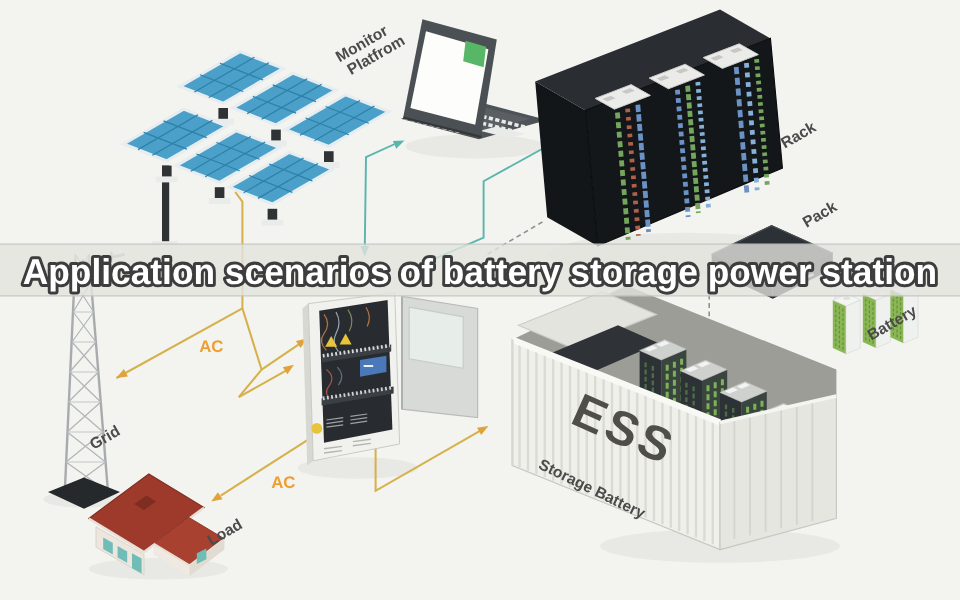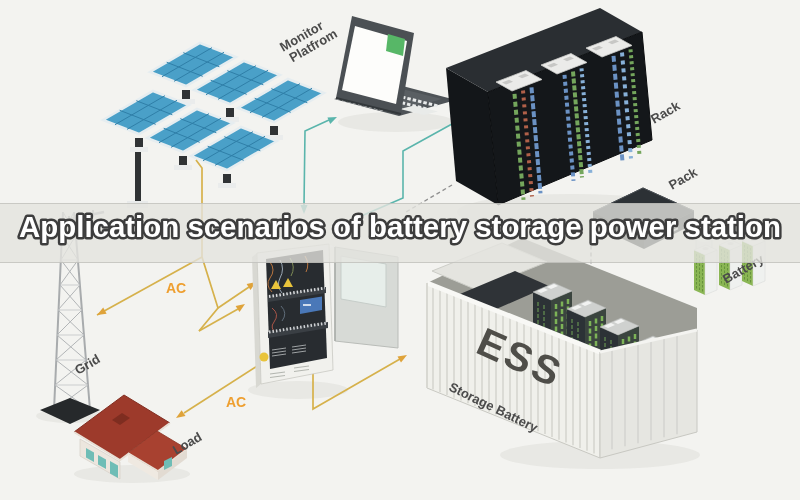--- a/index.html
+++ b/index.html
@@ -2,21 +2,21 @@
 <html><head>
 <meta charset="utf-8">
 <style>
   html,body{margin:0;padding:0;}
   body{width:800px;height:500px;overflow:hidden;background:#f3f3f0;}
   .stage{position:relative;width:800px;height:500px;font-family:"Liberation Sans",sans-serif;}
   .stage svg{position:absolute;left:0;top:0;}
   svg text{font-family:"Liberation Sans",sans-serif;}
   .lbl{font-weight:bold;font-size:13px;fill:#4b4b4b;}
   .ac{font-weight:bold;font-size:14px;fill:#ee9f30;}
-  .banner{position:absolute;left:0;top:203px;width:800px;height:60px;box-sizing:border-box;
+  .banner{position:absolute;left:0;top:203px;width:800px;height:44px;box-sizing:border-box;
           background:rgba(227,227,223,0.8);
           border-top:1px solid rgba(165,165,160,0.45);
           border-bottom:1px solid rgba(165,165,160,0.45);}
 </style>
 </head>
 <body>
 
 <div class="stage">
 
 <svg width="800" height="500" viewBox="0 0 800 500">

